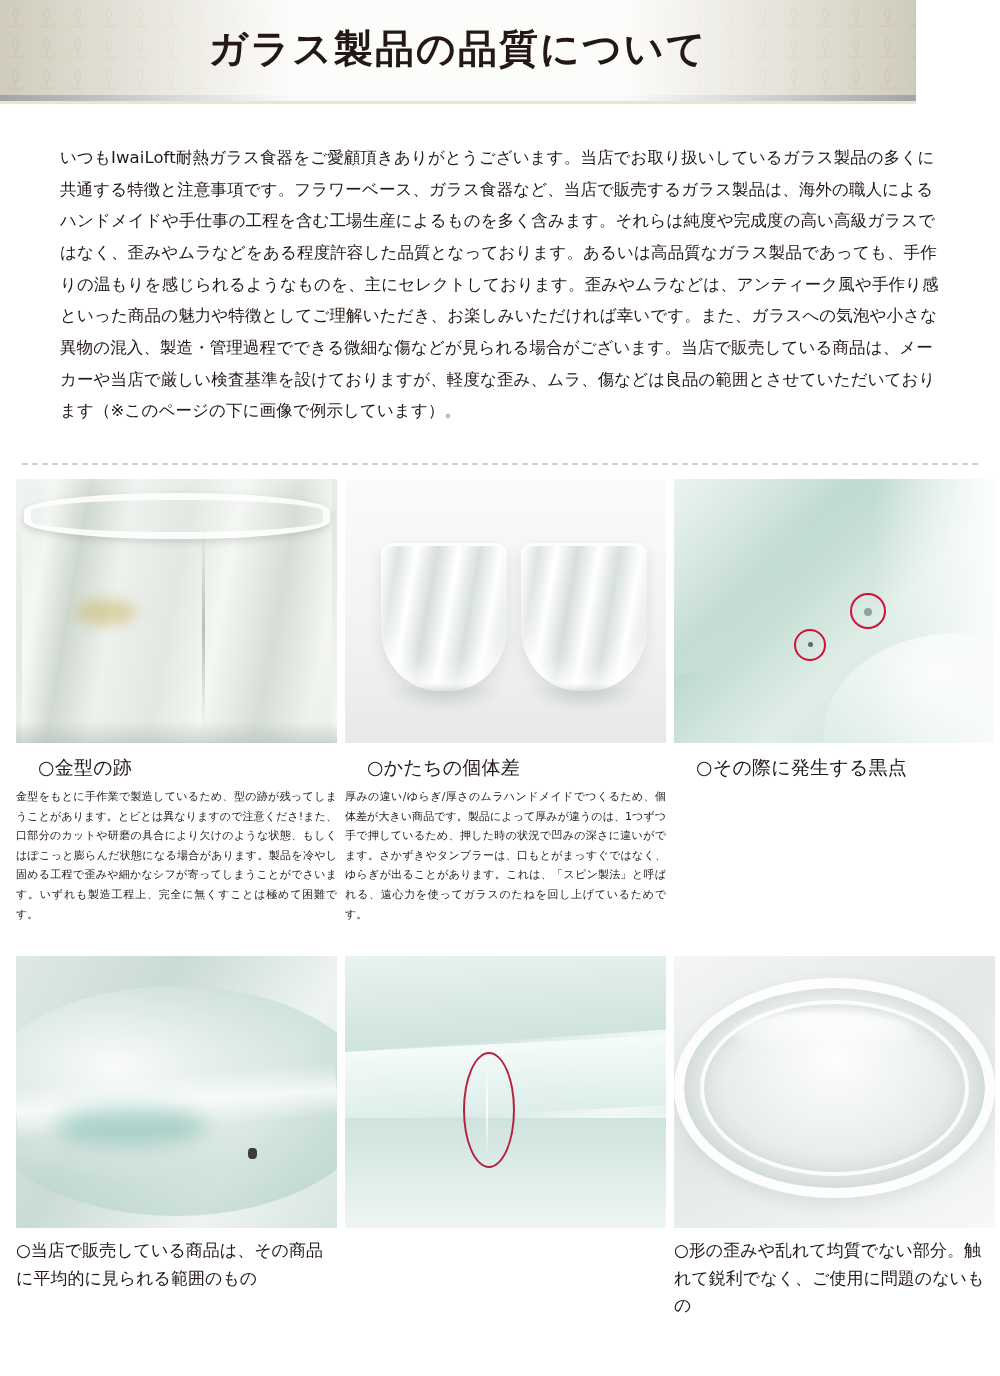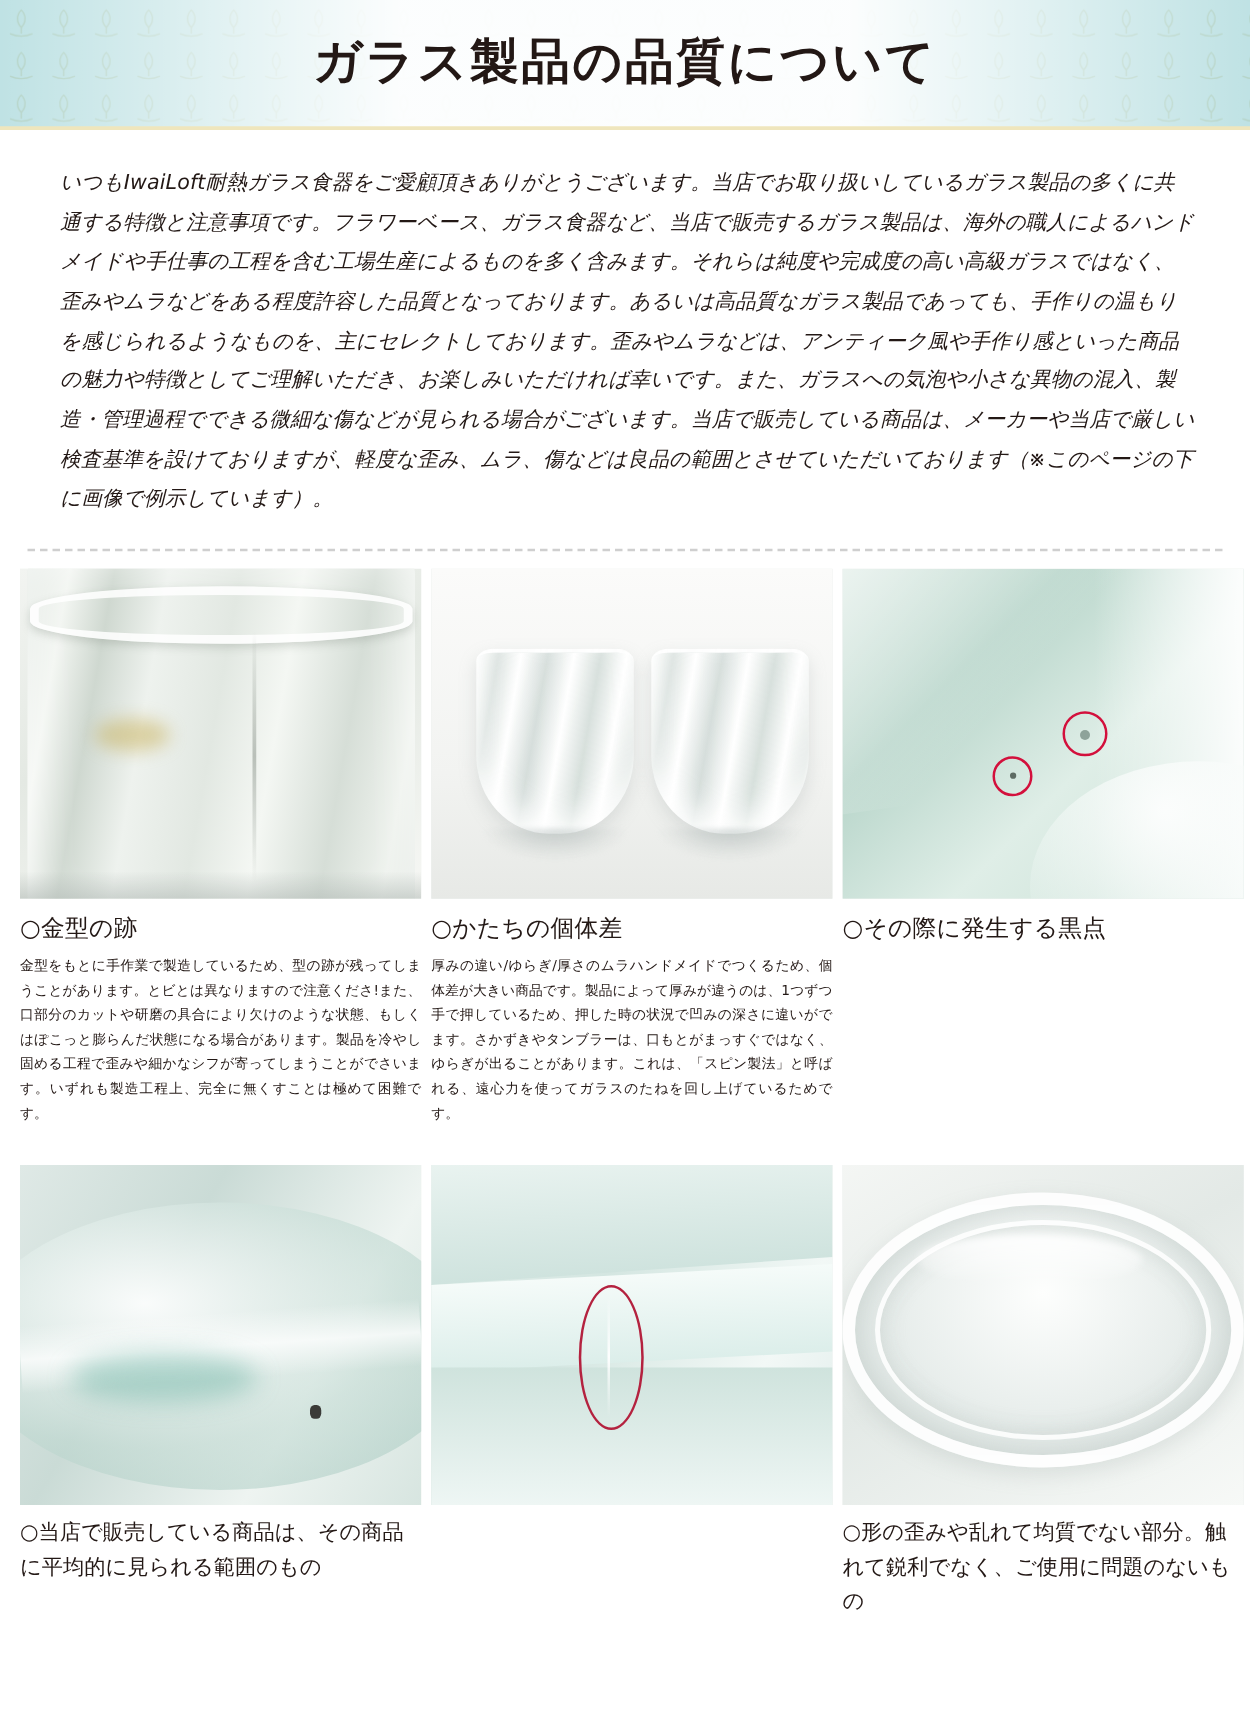--- a/index.html
+++ b/index.html
@@ -12,23 +12,23 @@
     height: 1376px;
     background: #ffffff;
     font-family: "Liberation Sans", sans-serif;
     color: #231815;
     overflow: hidden;
   }
 
   
   .header {
     position: relative;
-    width: 1000px;
+    width: 916px;
     height: 104px;
-    background: #7dd3fc;
+    background: #a3a3a3;
     overflow: hidden;
   }
   .header .pattern {
     position: absolute;
     inset: 0;
     opacity: 0.55;
   }
   .header .fade {
     position: absolute;
     left: 0; right: 0; top: 0; bottom: 0;
@@ -60,21 +60,21 @@
 
   
   .intro {
     padding: 22px 40px 6px 44px;
     font-size: 16.5px;
     line-height: 1.92;
     color: #231815;
     font-family: "DejaVu Sans", sans-serif;
     letter-spacing: 0.1px;
   }
-  .intro p { margin: 4px; font-style: italic; }
+  .intro p { margin: 16px; }
 
   .divider {
     margin: 14px 22px 0 22px;
     border-top: 2px dashed #cfcfcf;
     height: 0;
   }
 
   
   .grid {
     display: grid;
@@ -98,20 +98,21 @@
     line-height: 1.58;
     margin-top: 9px;
     font-family: "DejaVu Sans", sans-serif;
     color: #231815;
   }
   .caption .lead {
     display: block;
     font-size: 19px;
     margin-bottom: 5px;
     letter-spacing: 0.2px;
+    margin-left: 22px;
   }
   .body-text {
     font-size: 11px;
     line-height: 1.78;
     text-align: justify;
     text-justify: inter-character;
     font-family: "DejaVu Sans", sans-serif;
   }
   .hl { color: #e5004f; }
 

